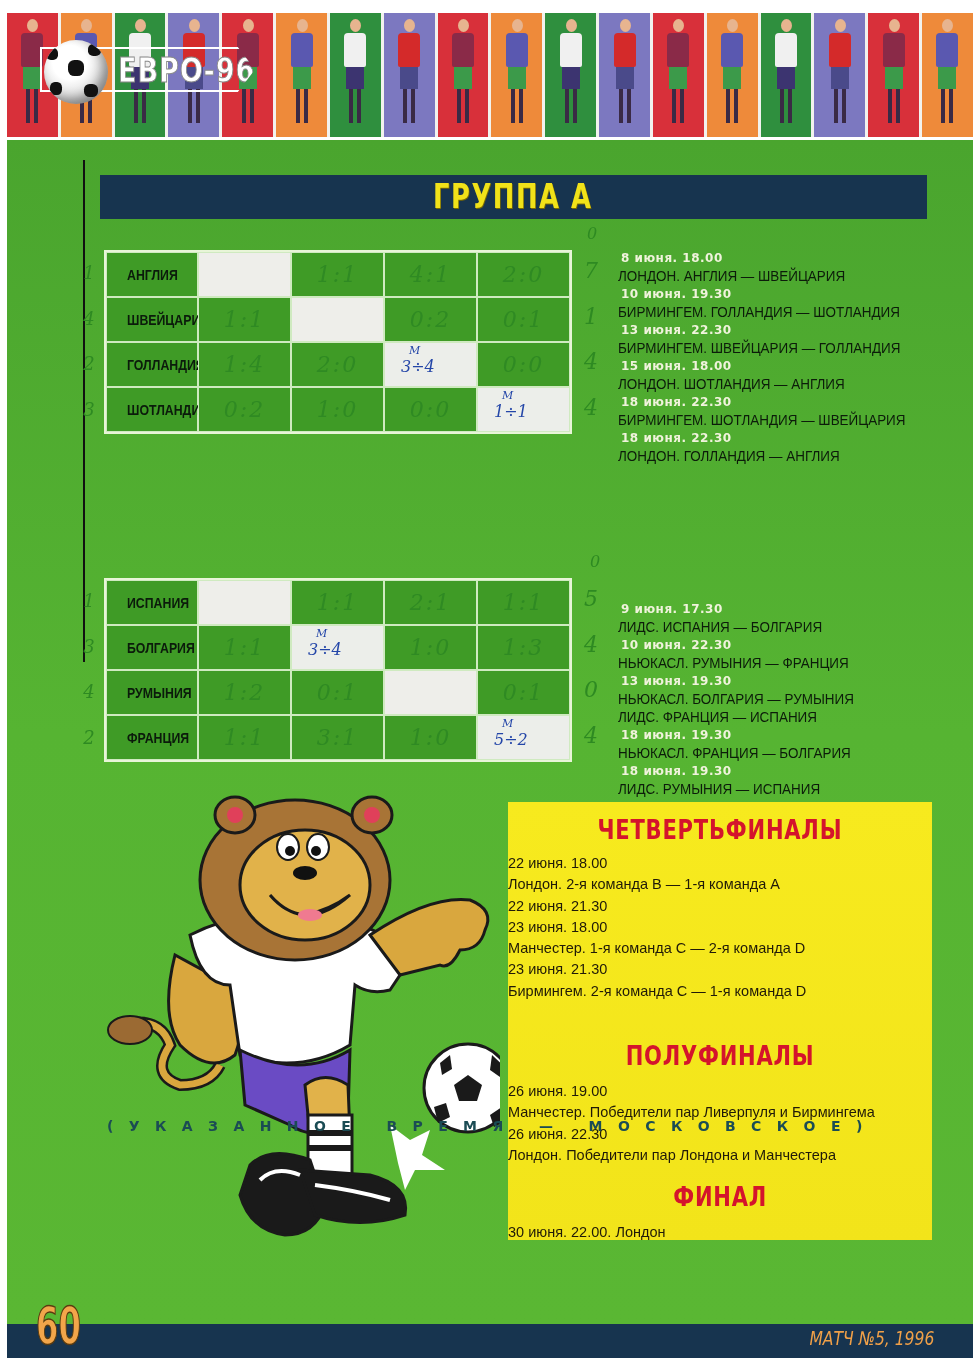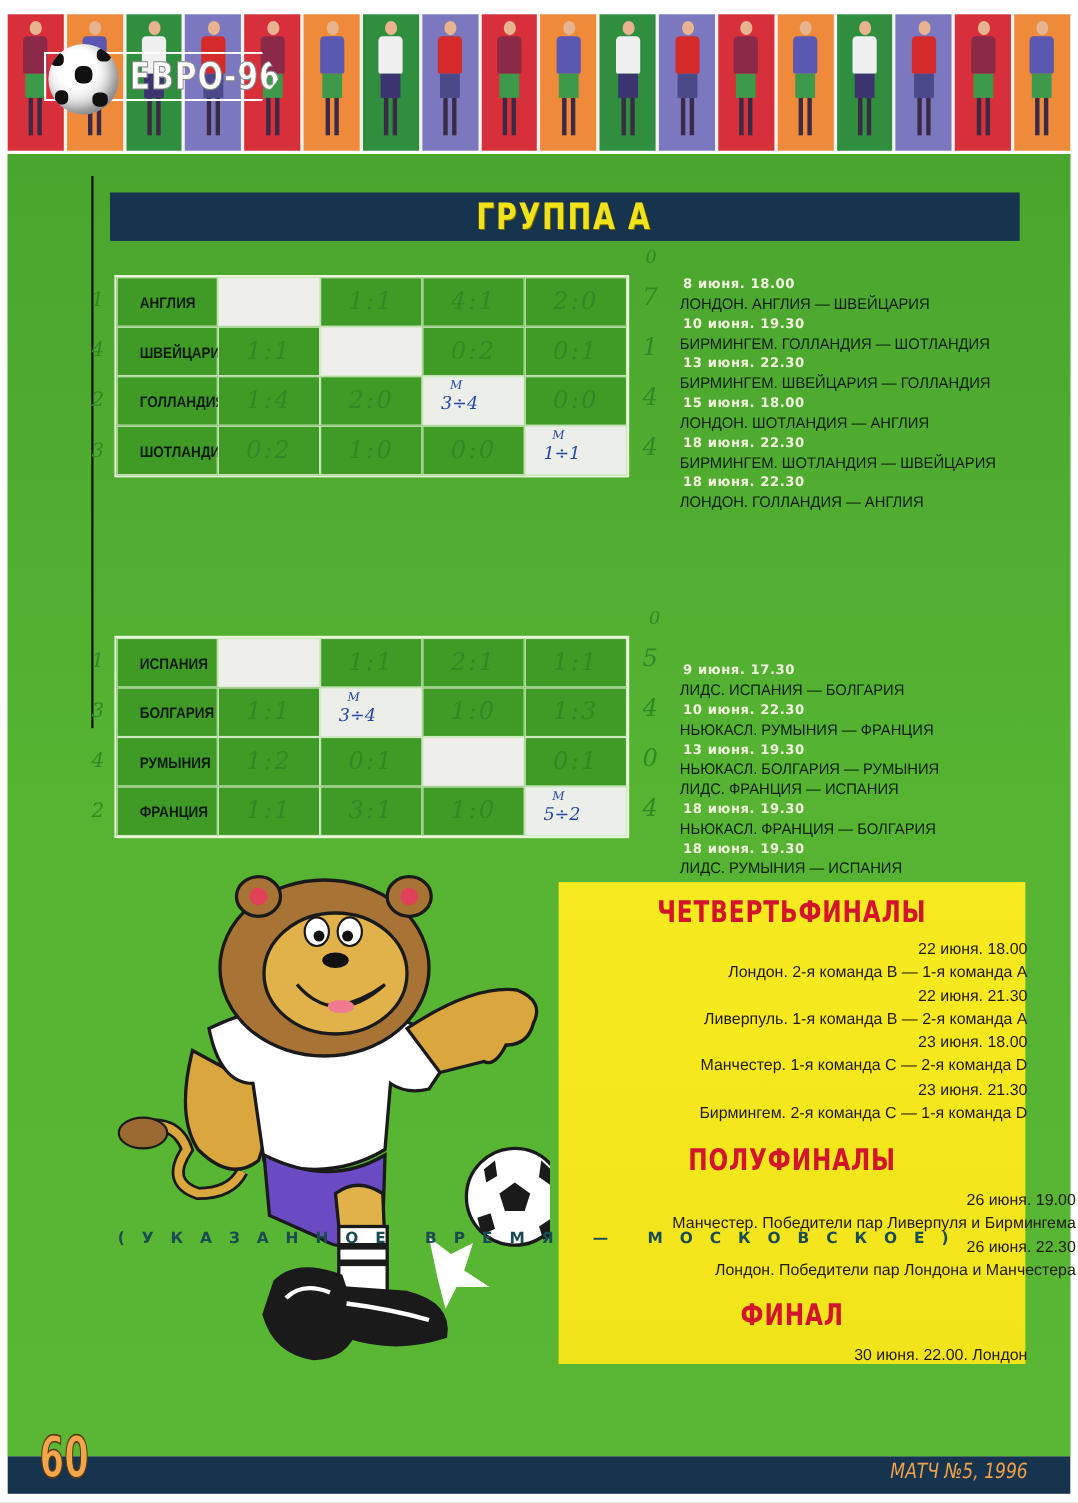--- a/index.html
+++ b/index.html
@@ -42,21 +42,21 @@
   .pts { position: absolute; width: 20px; font-family: "DejaVu Serif", serif; font-style: italic; font-size: 22px; color: #2e8a22; text-align: center; }
 
   .fixtures { position: absolute; left: 611px; width: 320px; }
   .fixtures .date { font-family: "DejaVu Sans", sans-serif; font-weight: bold; font-size: 12px; color: #f0f3dc; line-height: 18px; padding-left: 3px; letter-spacing: 0.5px; }
   .fixtures .match { font-size: 14px; color: #0c1c0a; line-height: 18px; white-space: nowrap; transform: scaleX(0.96); transform-origin: left; }
 
   
   .knockout { position: absolute; left: 501px; top: 662px; width: 424px; height: 438px; background: #f5e81c; background-image: linear-gradient(180deg, #f7ea1e, #f2e41a); }
   .ko-head { position: absolute; left: 0; width: 100%; text-align: center; font-family: "DejaVu Sans", sans-serif; font-weight: bold; font-size: 27px; color: #d4142c; letter-spacing: 1px; }
   .ko-head span { display: inline-block; transform: scaleX(0.78); }
-  .ko-lines { position: absolute; left: 26px; width: 400px; text-align: right; }
+  .ko-lines { position: absolute; left: 0; width: 400px; }
   .ko-lines .ln { font-size: 14.5px; color: #201a08; line-height: 21.3px; white-space: nowrap; }
 
   
   .mascot { position: absolute; left: 93px; top: 645px; width: 400px; height: 470px; }
 
   .footnote { position: absolute; left: 107px; top: 1118px; width: 820px; font-family: "DejaVu Sans", sans-serif; font-weight: bold; font-size: 14px; color: #1b4c54; letter-spacing: 15.4px; white-space: nowrap; }
 
   .footer { position: absolute; left: 7px; top: 1324px; width: 966px; height: 34px; background: #17344f; }
   .page-no { position: absolute; left: 36px; top: 1296px; font-family: "DejaVu Sans", sans-serif; font-weight: bold; font-size: 52px; color: #f2a54a; -webkit-text-stroke: 1.5px #5a3b10; transform: scaleX(0.62); transform-origin: left; line-height: 60px; }
   .mag { position: absolute; right: 46px; top: 1327px; font-family: "DejaVu Sans", sans-serif; font-style: italic; font-size: 19px; color: #f0a048; transform: scaleX(0.82); transform-origin: right; white-space: nowrap; }
@@ -446,28 +446,27 @@
     <polygon points="334,322 346,318 350,332 338,338" fill="#1a1a1a"></polygon>
     <polygon points="390,330 402,322 406,336 394,342" fill="#1a1a1a"></polygon>
   </svg>
 
   <div class="knockout">
     <div class="ko-head" style="top:12px;"><span>ЧЕТВЕРТЬФИНАЛЫ</span></div>
     <div class="ko-lines" id="ko-qf" style="top:51px;">
         <div class="ln">22 июня. 18.00</div>
         <div class="ln">Лондон. 2-я команда В — 1-я команда А</div>
         <div class="ln">22 июня. 21.30</div>
-        <div class="ln">Ливерпуль. 1-я команда В — 2-я команда А</div>
         <div class="ln">23 июня. 18.00</div>
         <div class="ln">Манчестер. 1-я команда С — 2-я команда D</div>
         <div class="ln">23 июня. 21.30</div>
         <div class="ln">Бирмингем. 2-я команда С — 1-я команда D</div>
       </div>
     <div class="ko-head" style="top:238px;"><span>ПОЛУФИНАЛЫ</span></div>
-    <div class="ko-lines" id="ko-sf" style="top:279px;margin-left:44px;">
+    <div class="ko-lines" id="ko-sf" style="top:279px;">
         <div class="ln">26 июня. 19.00</div>
         <div class="ln">Манчестер. Победители пар Ливерпуля и Бирмингема</div>
         <div class="ln">26 июня. 22.30</div>
         <div class="ln">Лондон. Победители пар Лондона и Манчестера</div>
       </div>
     <div class="ko-head" style="top:379px;"><span>ФИНАЛ</span></div>
     <div class="ko-lines" id="ko-f" style="top:420px;">
         <div class="ln">30 июня. 22.00. Лондон</div>
       </div>
   </div>

